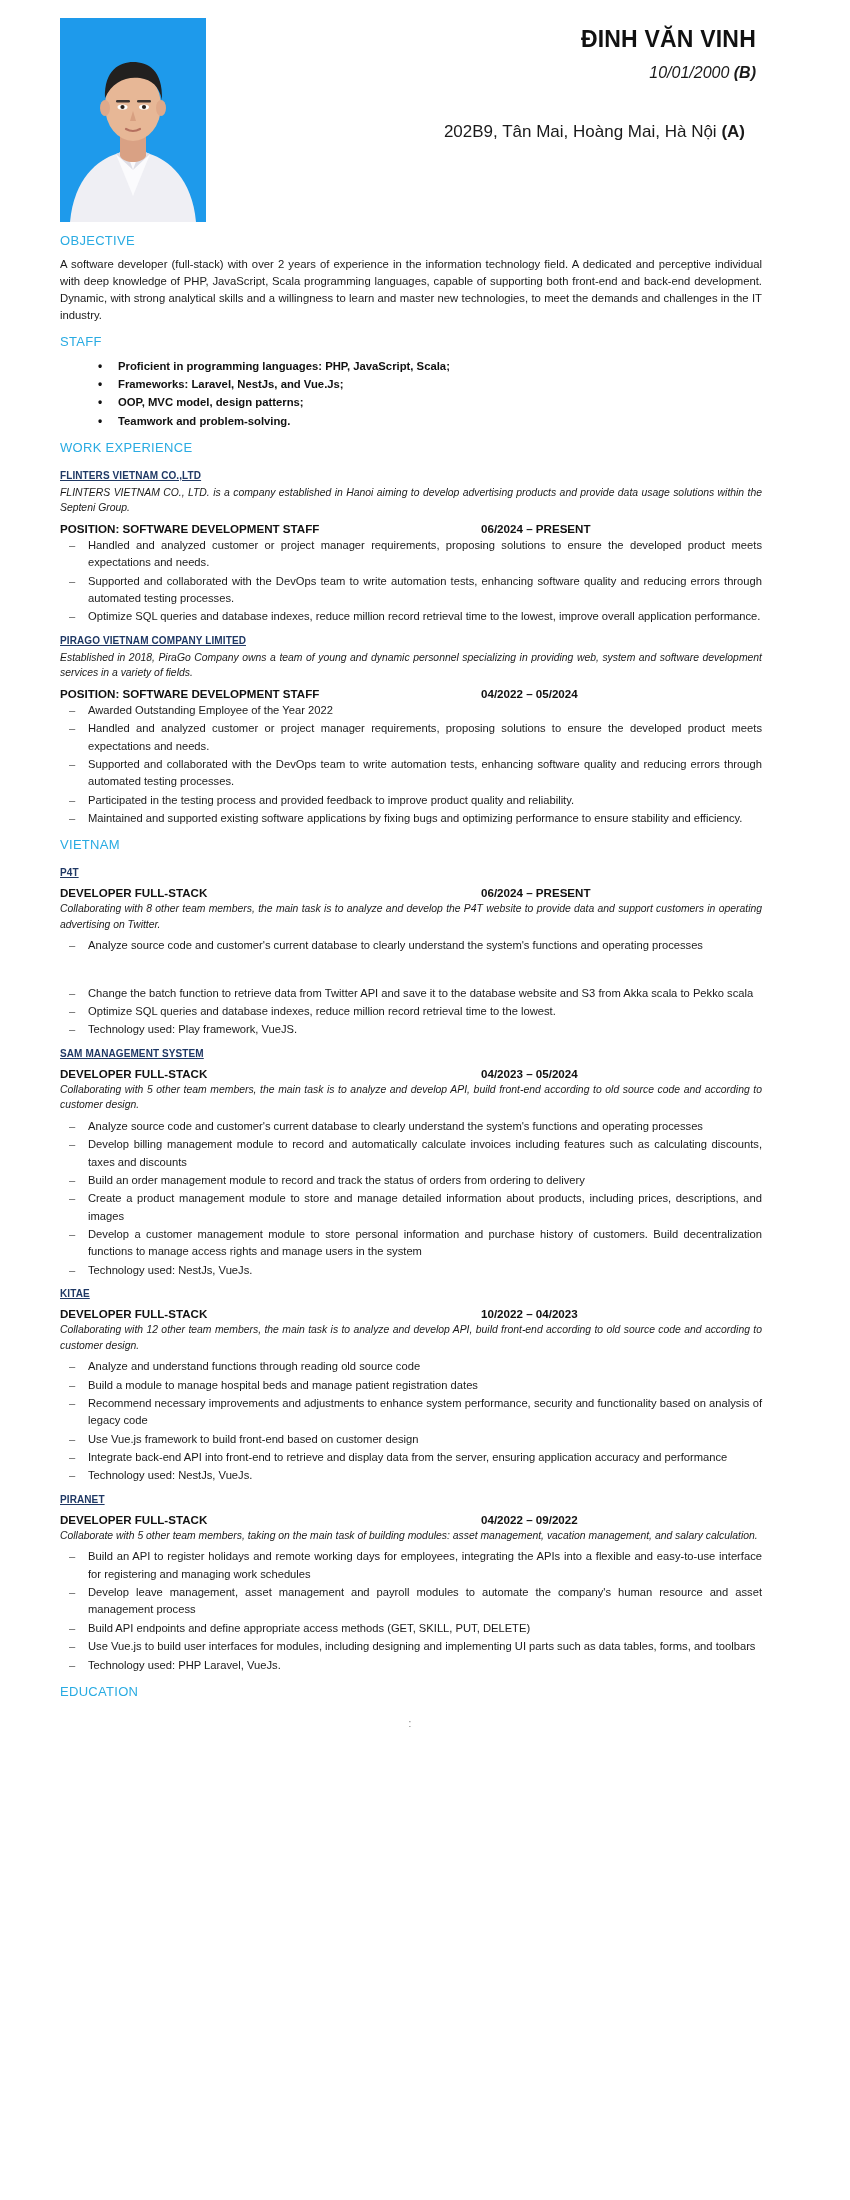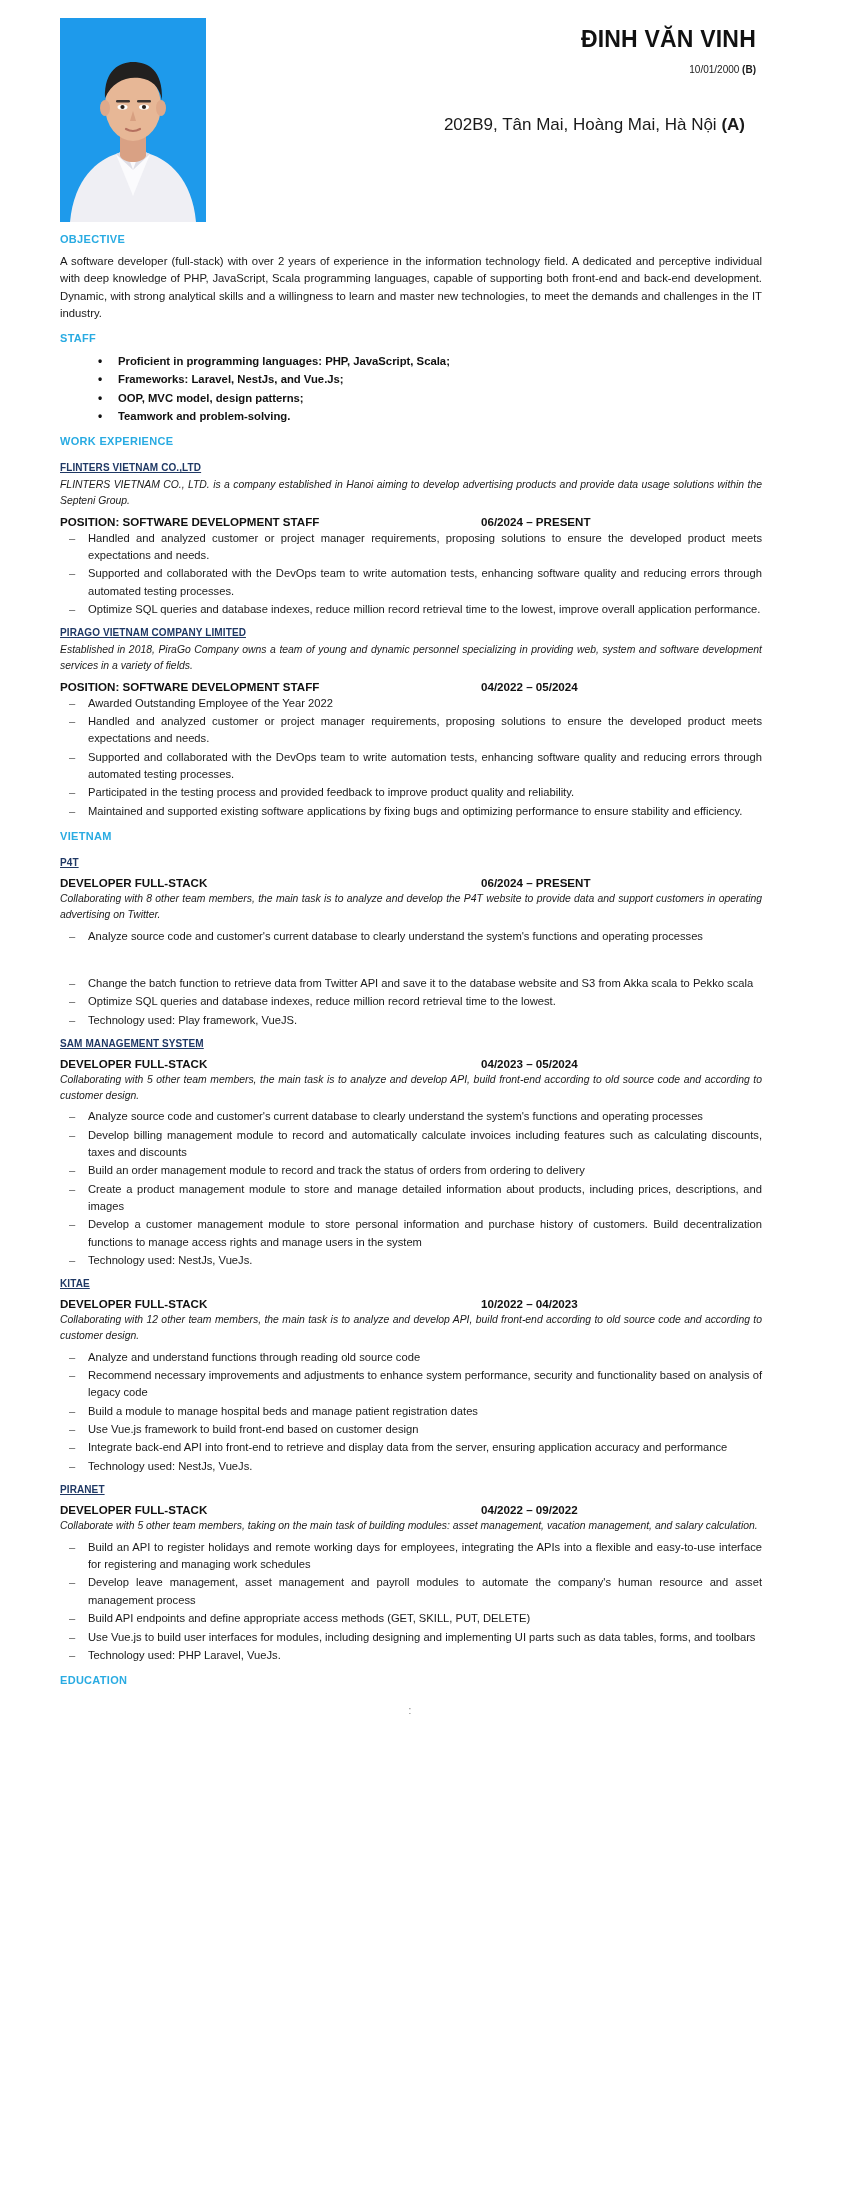--- a/index.html
+++ b/index.html
@@ -46,36 +46,37 @@
   }
   .full-name {
     font-size: 23px;
     font-weight: bold;
     letter-spacing: 0.2px;
     color: #111111;
     line-height: 1.15;
     margin: 0 0 4px 0;
   }
   .dob {
-    font-size: 10px;
+    font-size: 16px;
     color: #1a1a1a;
     margin: 12px 0 40px 0;
+    font-style: italic;
   }
   .dob b, .addr b { font-weight: bold; }
   .addr {
     font-size: 17px;
     color: #1a1a1a;
     margin: 11px;
   }
 
   
   .section-title {
     color: #29ABE2;
-    font-size: 11px;
-    font-weight: bold;
+    font-size: 13px;
+    font-weight: normal;
     letter-spacing: 0.3px;
     margin: 10px 0 7px 0;
     line-height: 1.2;
   }
 
   
   .para {
     font-size: 11.3px;
     line-height: 1.52;
     text-align: justify;
@@ -296,22 +297,22 @@
       </div>
       <div>
         <div><span class="org-name">KITAE</span></div>
         <div class="pos-row">
           <div class="pos-title">DEVELOPER FULL-STACK</div>
           <div class="pos-date">10/2022 – 04/2023</div>
         </div>
         <p class="italic-desc">Collaborating with 12 other team members, the main task is to analyze and develop API, build front-end according to old source code and according to customer design.</p>
         <ul class="dash-list">
           <li>Analyze and understand functions through reading old source code</li>
+          <li>Build a module to manage hospital beds and manage patient registration dates</li>
           <li>Recommend necessary improvements and adjustments to enhance system performance, security and functionality based on analysis of legacy code</li>
-          <li>Build a module to manage hospital beds and manage patient registration dates</li>
           <li>Use Vue.js framework to build front-end based on customer design</li>
           <li>Integrate back-end API into front-end to retrieve and display data from the server, ensuring application accuracy and performance</li>
           <li>Technology used: NestJs, VueJs.</li>
         </ul>
       </div>
       <div>
         <div><span class="org-name">PIRANET</span></div>
         <div class="pos-row">
           <div class="pos-title">DEVELOPER FULL-STACK</div>
           <div class="pos-date">04/2022 – 09/2022</div>

